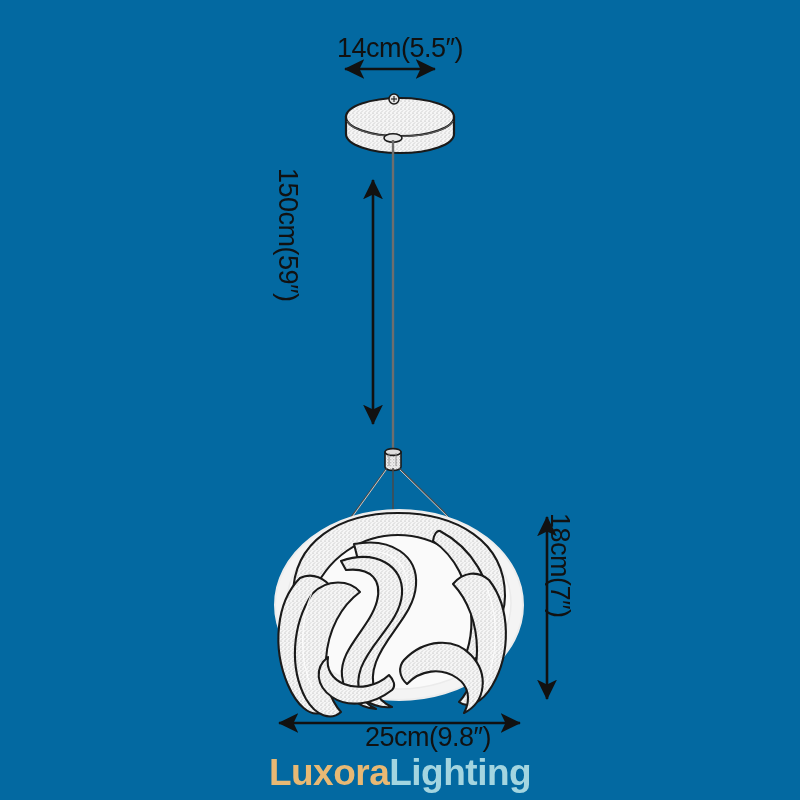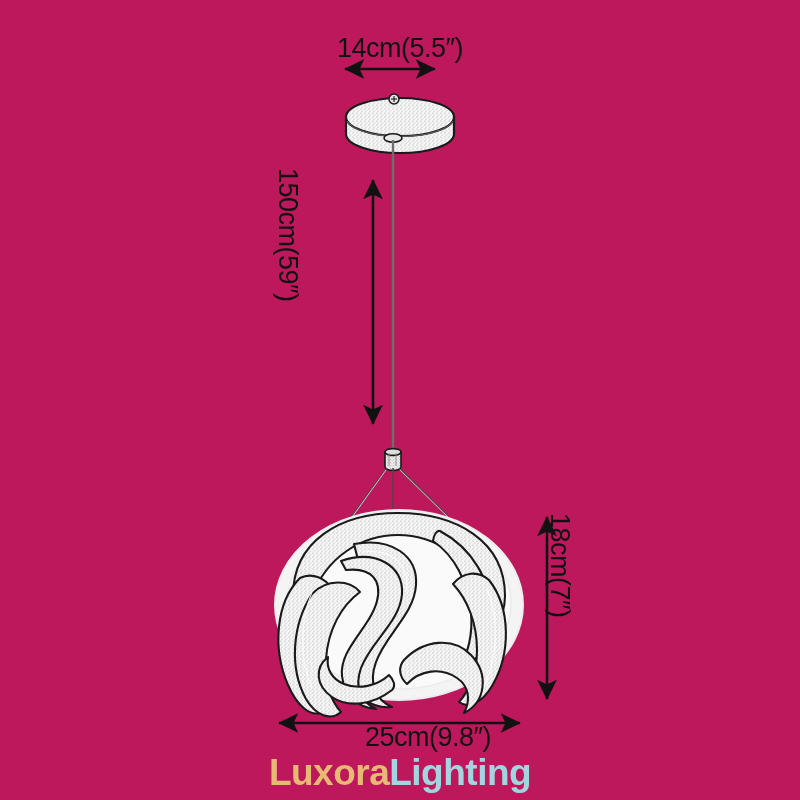--- a/index.html
+++ b/index.html
@@ -8,21 +8,21 @@
     padding: 0;
     background: #ffffff;
   }
   body {
     font-family: "Liberation Sans", sans-serif;
   }
   #canvas {
     position: relative;
     width: 800px;
     height: 800px;
-    background: #be185d;
+    background: #0369a1;
     overflow: hidden;
   }
   #drawing {
     position: absolute;
     left: 0;
     top: 0;
     width: 800px;
     height: 800px;
   }
 

